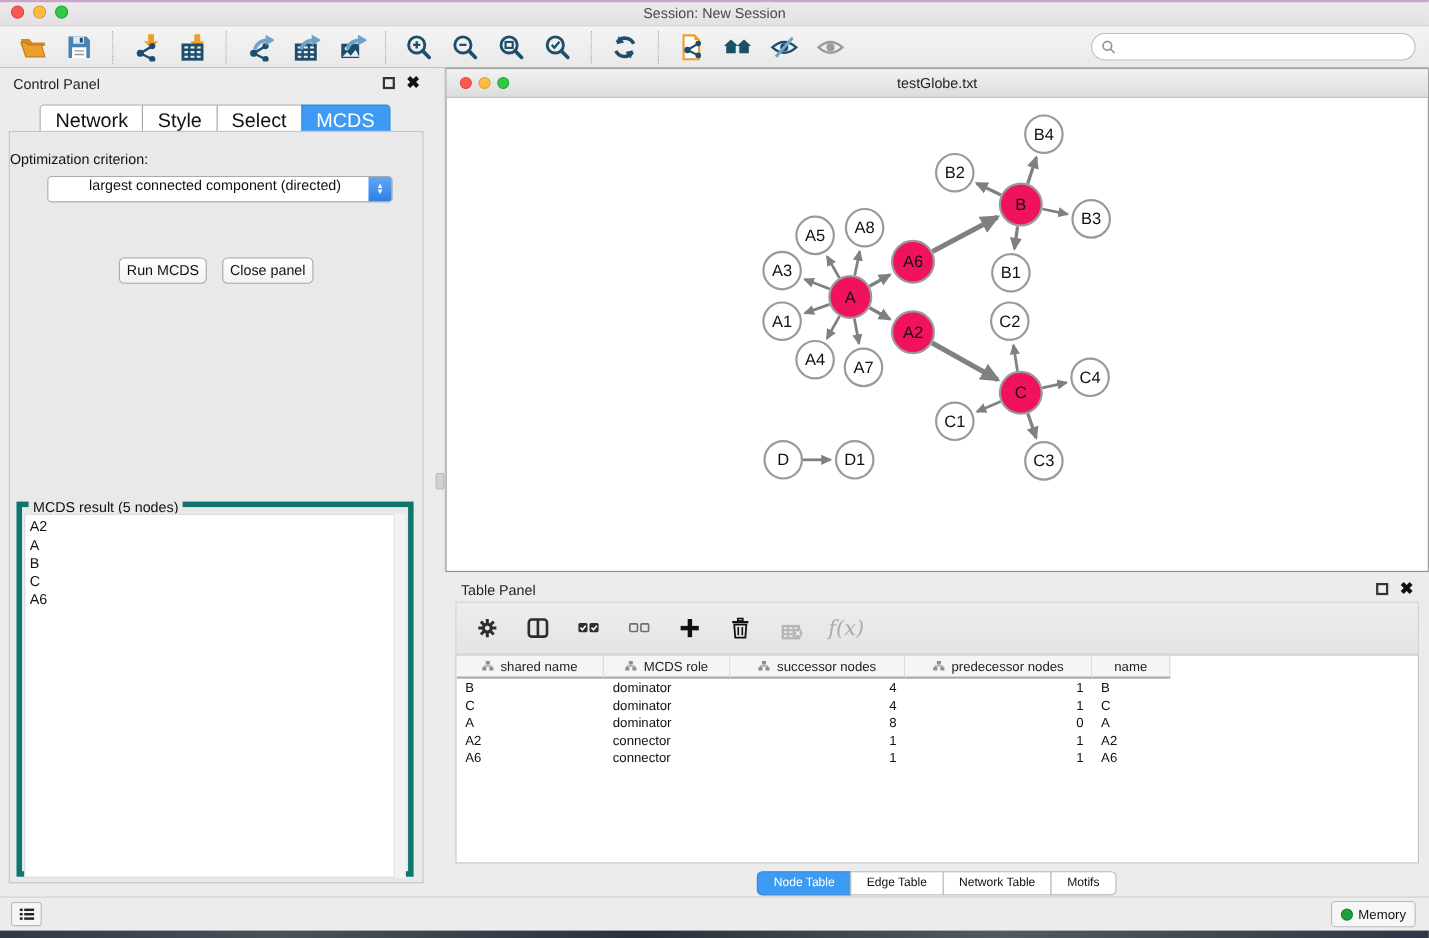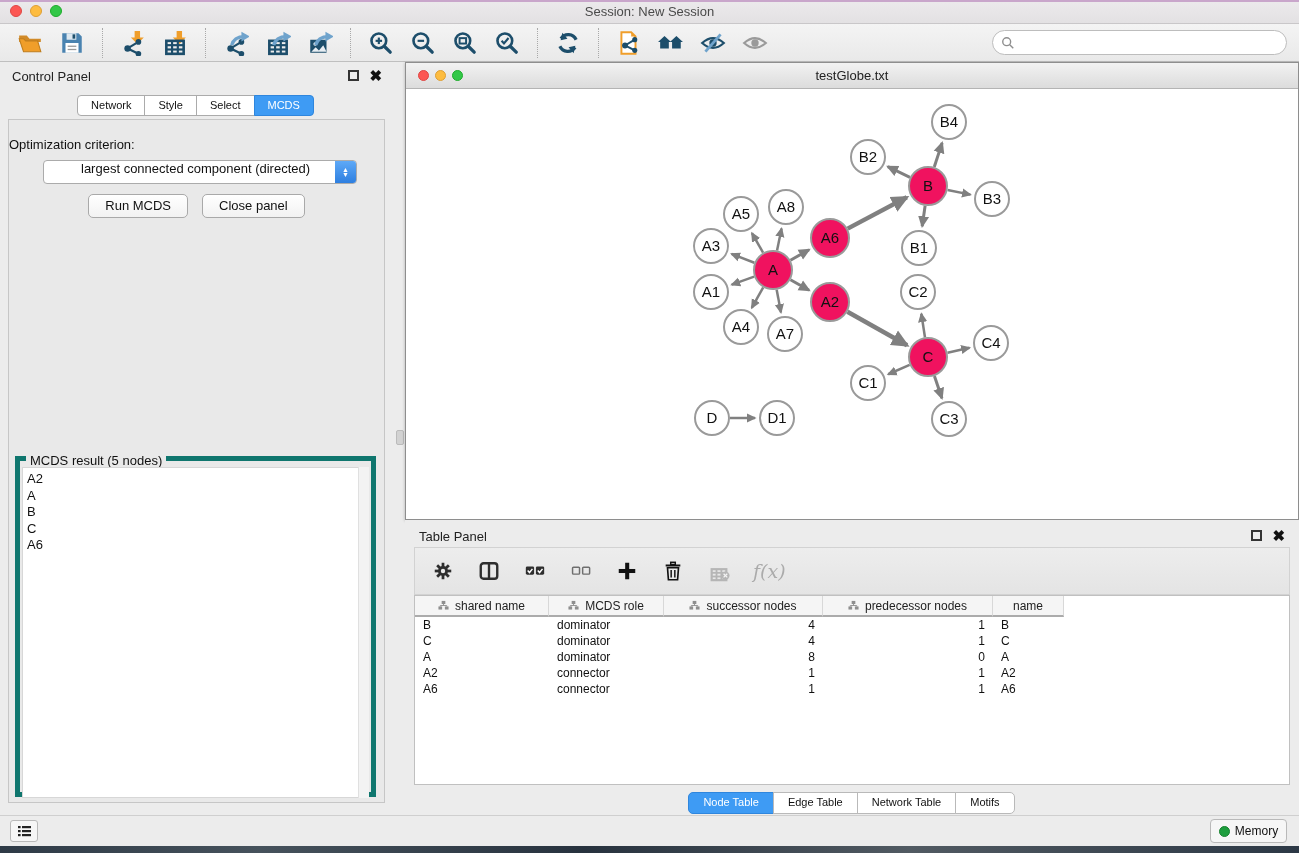--- a/index.html
+++ b/index.html
@@ -31,35 +31,35 @@
   .search-wrap input { border:none; outline:none; flex:1; height:100%; background:transparent; font-size:13px; border-radius:13px; }
 
   
   .control-panel { position:absolute; left:0; top:62px; width:392px; height:753px; background:#ECECEC; }
   .panel-head { position:absolute; left:0; top:4px; width:100%; height:22px; }
   .panel-head .ptitle { position:absolute; left:12px; top:3px; font-size:13px; color:#222; }
   .panel-ctrls { position:absolute; right:10px; top:4px; display:flex; gap:10px; align-items:center; }
   .float-box { width:11px; height:11px; border:2px solid #333; background:transparent; }
   .close-x { font-size:15px; font-weight:bold; color:#111; line-height:11px; }
   .cp-tabs { position:absolute; left:0; top:33px; width:392px; display:flex; justify-content:center; }
-  .cp-tab { background:#fff; border:1px solid #ABABAB; padding:3px 13px 4px; font-size:11px; color:#111; margin-left:-1px; }
+  .cp-tab { background:#fff; border:1px solid #ABABAB; padding:3px 13px 4px; font-size:18px; color:#111; margin-left:-1px; }
   .cp-tab:first-child { border-radius:4px 0 0 4px; }
   .cp-tab:last-child { border-radius:0 4px 4px 0; }
   .cp-tab.selected { background:#3E9BF4; border-color:#2F86DD; color:#fff; }
   .cp-content { position:absolute; left:8px; top:57px; width:377px; height:684px;
     background:#E9E9E9; border:1px solid #C6C6C6; }
   .opt-label { text-align:left; margin-top:17px; font-size:13px; color:#111; }
   .dropdown { position:absolute; left:34px; top:40px; width:314px; height:24px; background:#fff;
     border:1px solid #ABABAB; border-radius:4px; display:flex; align-items:flex-start;padding-left:29px; }
   .dropdown .val { flex:1; padding-left:8px; font-size:13px; color:#111; white-space:nowrap; }
   .dropdown .spin { width:21px; height:22px; background:linear-gradient(#5EA9F7,#2E7FE0); border-radius:0 3px 3px 0;
     display:flex; flex-direction:column; align-items:center; justify-content:center; color:#fff; font-size:7px; line-height:5px; }
   .btn-row { position:absolute; left:0; top:74px; width:100%; display:flex; justify-content:center; gap:14px; }
   .push-btn { background:linear-gradient(#FFFFFF,#F2F2F2); border:1px solid #A9A9A9; border-radius:5px;
-    font-size:13px; color:#111; padding:3px 16px 4px; }
+    font-size:13px; color:#111; padding:3px 6px 4px;margin-top:40px; }
   .groupbox { position:absolute; left:6px; top:336px; width:361px; height:341px; border:5px solid #0f766e; }
   .groupbox .legend { position:absolute; left:6px; top:-8px; background:#E9E9E9; padding:0 4px; font-size:13px; color:#111; }
   .result-list { position:absolute; left:2px; top:6px; width:345px; height:331px; background:#fff;
     border:1px solid #D7D7D7; font-size:13px; color:#111; padding:3px 0 0 4px; line-height:16.5px; }
   .result-scroll { position:absolute; right:2px; top:6px; width:11px; height:331px; background:#F3F3F3; border-left:1px solid #E0E0E0; }
 
   
   .net-window { position:absolute; left:405px; top:62px; width:894px; height:458px;
     border:1px solid #8E8E8E; background:#fff; box-shadow:0 1px 3px rgba(0,0,0,.25); }
   .net-titlebar { position:absolute; left:0; top:0; width:100%; height:26px;

